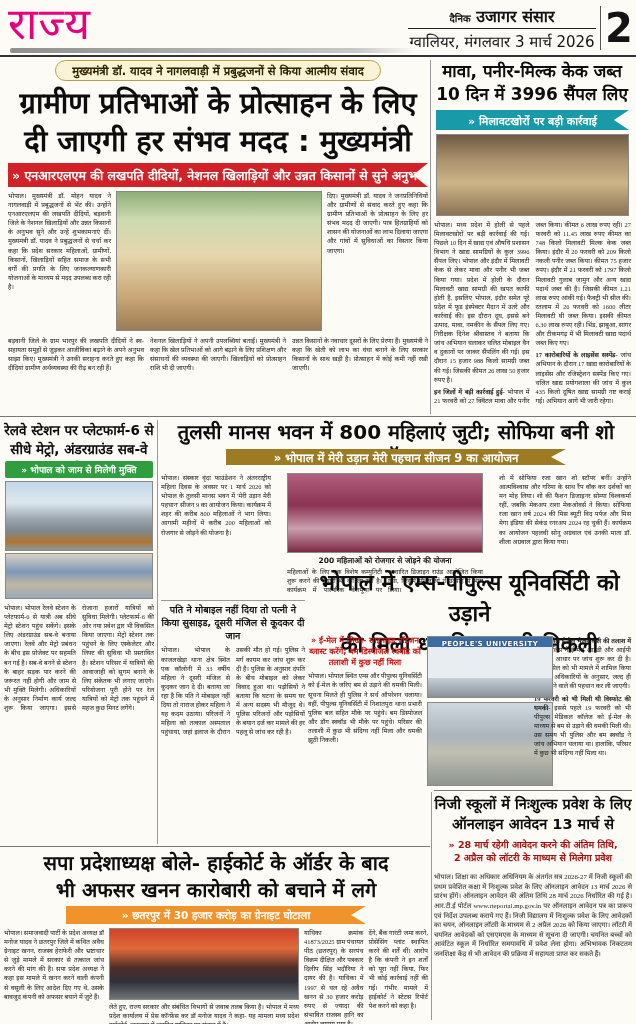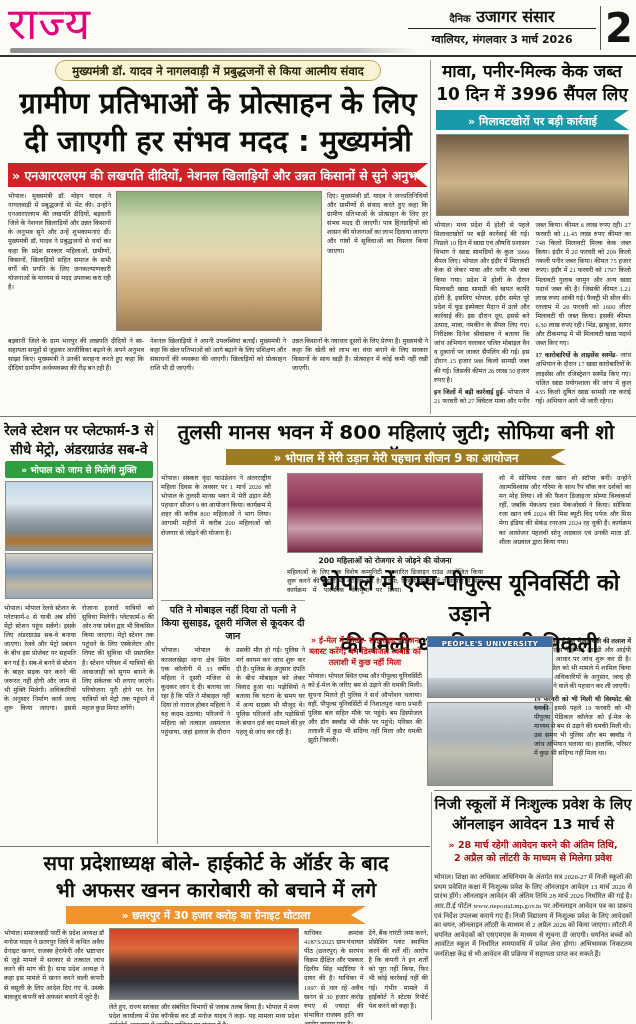--- a/index.html
+++ b/index.html
@@ -6,21 +6,21 @@
   #page{position:relative;width:636px;height:1024px;background:#fcfbf6;overflow:hidden;
         font-family:"Liberation Serif","DejaVu Serif",serif;color:#141414;}
   .abs{position:absolute;}
   
   .section-title{font-size:44px;font-weight:400;color:#e8007d;line-height:1;letter-spacing:1px;
                  font-family:"DejaVu Sans","Liberation Sans",sans-serif;}
   .section-underline{height:5px;background:linear-gradient(90deg,#8f8f8f,#c9c9c9 85%,transparent);border-radius:2px;}
   .paper-block{text-align:center;font-family:"DejaVu Sans",sans-serif;}
   .paper-name{font-size:16px;font-weight:800;border-bottom:1.5px solid #222;padding-bottom:1px;white-space:nowrap;}
   .paper-name small{font-size:10px;font-weight:700;}
-  .edition-line{font-size:11px;font-weight:700;padding-top:2px;white-space:nowrap;}
+  .edition-line{font-size:15px;font-weight:400;padding-top:2px;white-space:nowrap;}
   .page-num{font-size:40px;font-weight:800;font-family:"DejaVu Sans",sans-serif;line-height:1;}
   .vrule{width:1px;background:#555;}
   .hrule{height:1px;background:#777;}
   .hrule-heavy{height:2px;background:#333;}
   
   .kicker-pill{display:inline-block;background:#fbf3d6;border:1px solid #b4a24c;border-radius:12px;
                padding:2px 16px;font-size:11.5px;font-weight:700;color:#2e2500;
                font-family:"DejaVu Sans",sans-serif;white-space:nowrap;}
   .headline{font-weight:800;text-align:center;color:#0d0d0d;font-family:"DejaVu Sans",sans-serif;}
   .ribbon{color:#fff;font-weight:800;text-align:center;font-family:"DejaVu Sans",sans-serif;
@@ -85,21 +85,21 @@
   <div class="abs photo" style="left:436px;top:134px;width:193px;height:82px;background:linear-gradient(180deg,#6e5a44 0%,#a98f6b 30%,#cdb488 60%,#8a7354 100%);"></div>
   <div class="abs col-text cols2" style="left:434px;top:220px;width:197px;height:194px;">
     <p>भोपाल। मध्य प्रदेश में होली से पहले मिलावटखोरों पर बड़ी कार्रवाई की गई। पिछले 10 दिन में खाद्य एवं औषधि प्रशासन विभाग ने खाद्य सामग्रियों के कुल 3996 सैंपल लिए। भोपाल और इंदौर में मिलावटी केक से लेकर मावा और पनीर भी जब्त किया गया। प्रदेश में होली के दौरान मिलावटी खाद्य सामग्री की खपत काफी होती है, इसलिए भोपाल, इंदौर समेत पूरे प्रदेश में फूड इंस्पेक्टर मैदान में उतरे और कार्रवाई की। इस दौरान दूध, इससे बने उत्पाद, मावा, नमकीन के सैंपल लिए गए। निरीक्षक दिनेश श्रीवास्तव ने बताया कि जांच अभियान चलाकर चलित मोबाइल वैन व दुकानों पर जाकर सैंपलिंग की गई। इस दौरान 15 हजार 988 किलो सामग्री जब्त की गई। जिसकी कीमत 26 लाख 50 हजार रुपए है।</p>
     <p><b class="inline-head">इन जिलों में बड़ी कार्रवाई हुई-</b> <span>भोपाल में 21 फरवरी को 27 क्विंटल मावा और पनीर जब्त किया। कीमत 6 लाख रुपए रही। 27 फरवरी को 11.45 लाख रुपए कीमत का 748 किलो मिलावटी मिल्क केक जब्त किया। इंदौर में 20 फरवरी को 209 किलो नकली पनीर जब्त किया। कीमत 75 हजार रुपए। इंदौर में 21 फरवरी को 1797 किलो मिलावटी गुलाब जामुन और अन्य खाद्य पदार्थ जब्त की है। जिसकी कीमत 1.21 लाख रुपए आंकी गई। फैक्ट्री भी सील की। रतलाम में 26 फरवरी को 1600 लीटर मिलावटी घी जब्त किया। इसकी कीमत 6.30 लाख रुपए रही। भिंड, झाबुआ, सागर और टीकमगढ़ में भी मिलावटी खाद्य पदार्थ जब्त किए गए।</span></p>
     <p><b class="inline-head">17 कारोबारियों के लाइसेंस सस्पेंड-</b> <span>जांच अभियान के दौरान 17 खाद्य कारोबारियों के लाइसेंस और रजिस्ट्रेशन सस्पेंड किए गए। चलित खाद्य प्रयोगशाला की जांच में कुल 435 किलो दूषित खाद्य सामग्री नष्ट कराई गई। अभियान आगे भी जारी रहेगा।</span></p>
   </div>
 
   <div class="abs hrule" style="left:0;top:416px;width:636px;"></div>
 
   <div class="abs headline" style="left:3px;top:421px;width:152px;font-size:13.5px;line-height:19px;">
-    <div>रेलवे स्टेशन पर प्लेटफार्म-3 से</div>
+    <div>रेलवे स्टेशन पर प्लेटफार्म-6 से</div>
     <div>सीधे मेट्रो, अंडरग्राउंड सब-वे बनेगा</div>
   </div>
   <div class="abs ribbon" style="left:5px;top:461px;width:148px;height:17px;background:#2e9e3f;font-size:9px;clip-path:none;border-radius:2px;">» भोपाल को जाम से मिलेगी मुक्ति</div>
   <div class="abs photo" style="left:5px;top:481px;width:148px;height:70px;background:linear-gradient(180deg,#c2d7e8 0%,#dce8f0 30%,#9aa4ac 55%,#7c8890 72%,#b0752f 88%,#8898a0 100%);"></div>
   <div class="abs photo" style="left:5px;top:553px;width:148px;height:46px;background:linear-gradient(180deg,#d8d2c4 0%,#7f98b8 40%,#c0b8a4 70%,#98a8b8 100%);"></div>
   <div class="abs col-text cols2" style="left:4px;top:603px;width:150px;height:240px;">भोपाल। भोपाल रेलवे स्टेशन के प्लेटफार्म-6 से यात्री अब सीधे मेट्रो स्टेशन पहुंच सकेंगे। इसके लिए अंडरग्राउंड सब-वे बनाया जाएगा। रेलवे और मेट्रो प्रबंधन के बीच इस प्रोजेक्ट पर सहमति बन गई है। सब-वे बनने से स्टेशन के बाहर सड़क पार करने की जरूरत नहीं होगी और जाम से भी मुक्ति मिलेगी। अधिकारियों के अनुसार निर्माण कार्य जल्द शुरू किया जाएगा। इससे रोजाना हजारों यात्रियों को सुविधा मिलेगी। प्लेटफार्म-6 की ओर नया प्रवेश द्वार भी विकसित किया जाएगा। मेट्रो स्टेशन तक पहुंचने के लिए एस्केलेटर और लिफ्ट की सुविधा भी प्रस्तावित है। स्टेशन परिसर में यात्रियों की आवाजाही को सुगम बनाने के लिए संकेतक भी लगाए जाएंगे। परियोजना पूरी होने पर रेल यात्रियों को मेट्रो तक पहुंचने में महज कुछ मिनट लगेंगे।</div>
 
   <div class="abs vrule" style="left:157px;top:420px;height:424px;background:#999;"></div>
 
   <div class="abs headline" style="left:161px;top:420px;width:470px;font-size:20px;line-height:25px;">तुलसी मानस भवन में 800 महिलाएं जुटी; सोफिया बनी शो स्टॉपर</div>

